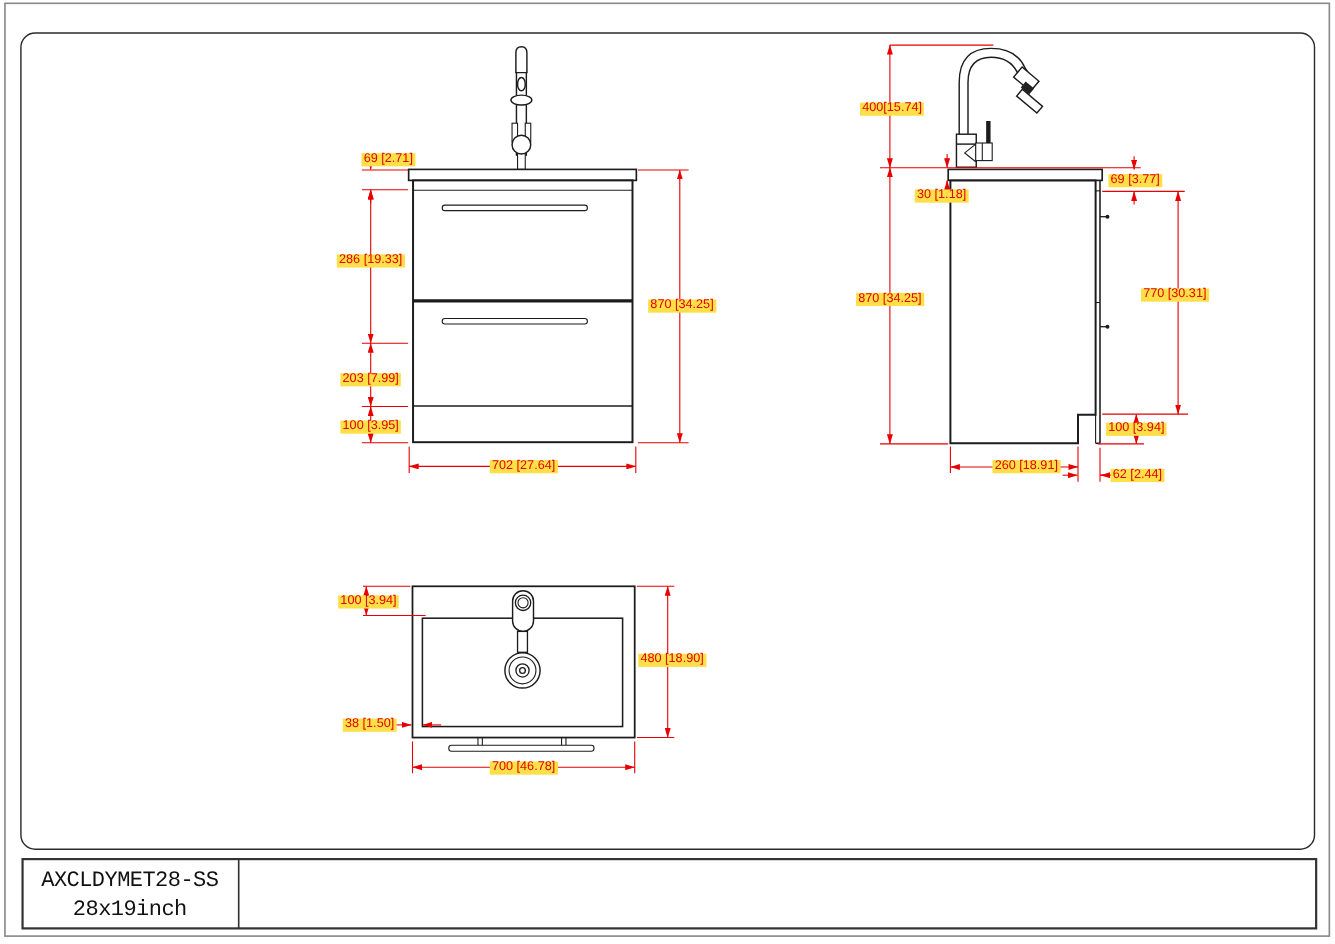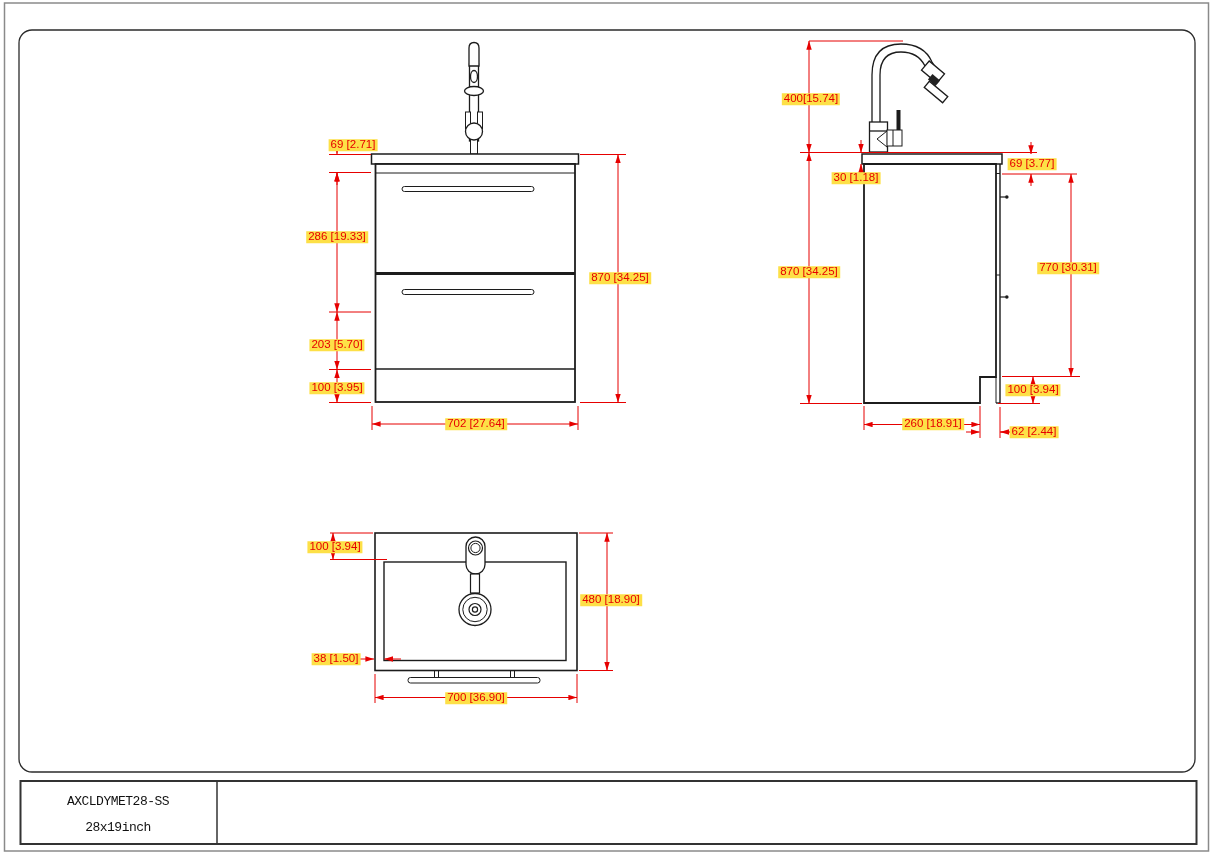--- a/index.html
+++ b/index.html
@@ -3,21 +3,21 @@
 <meta charset="utf-8">
 <style>
   html,body{margin:0;padding:0;background:#fff;}
   #page{position:relative;width:1214px;height:858px;background:#fff;overflow:hidden;
         font-family:"Liberation Sans",sans-serif;}
   #page svg{position:absolute;left:0;top:0;}
   .dim{position:absolute;transform:translate(-50%,-50%);font-size:11.5px;line-height:1;
        color:#e60000;background:#fde047;padding:0 2px;white-space:nowrap;
        font-family:"Liberation Sans",sans-serif;}
   .tb-text{position:absolute;transform:translate(-50%,-50%);color:#111;
-       font-family:"Liberation Mono",monospace;font-size:13px;letter-spacing:-0.5px;
+       font-family:"Liberation Mono",monospace;font-size:20px;letter-spacing:-0.5px;
        white-space:nowrap;}
 </style>
 </head>
 <body>
 
 <div id="page">
 
 <svg width="1214" height="858" viewBox="0 0 1214 858">
   <defs>
     <marker id="arr" viewBox="0 0 10 6" refX="9.6" refY="3" markerWidth="9" markerHeight="5.4" orient="auto-start-reverse" markerUnits="userSpaceOnUse">
@@ -177,35 +177,35 @@
   </g>
 
   <g fill="none" stroke="#333">
     <rect x="20.5" y="781" width="1176" height="63" stroke-width="2"></rect>
     <line x1="217" y1="781" x2="217" y2="844" stroke-width="1.5"></line>
   </g>
 </svg>
 
 <span class="dim" style="left:353px;top:145px">69 [2.71]</span>
 <span class="dim" style="left:337px;top:237px">286 [19.33]</span>
-<span class="dim" style="left:337px;top:345px">203 [5.70]</span>
+<span class="dim" style="left:337px;top:345px">203 [7.99]</span>
 <span class="dim" style="left:337px;top:388px">100 [3.95]</span>
 <span class="dim" style="left:620px;top:278px">870 [34.25]</span>
 <span class="dim" style="left:476px;top:424px">702 [27.64]</span>
 
 <span class="dim" style="left:811px;top:99px">400[15.74]</span>
 <span class="dim" style="left:856px;top:178px">30 [1.18]</span>
 <span class="dim" style="left:1032px;top:164px">69 [3.77]</span>
 <span class="dim" style="left:809px;top:272px">870 [34.25]</span>
 <span class="dim" style="left:1068px;top:268px">770 [30.31]</span>
 <span class="dim" style="left:1033px;top:390px">100 [3.94]</span>
 <span class="dim" style="left:933px;top:424px">260 [18.91]</span>
 <span class="dim" style="left:1034px;top:432px">62 [2.44]</span>
 
 <span class="dim" style="left:335px;top:547px">100 [3.94]</span>
 <span class="dim" style="left:336px;top:659px">38 [1.50]</span>
 <span class="dim" style="left:611px;top:600px">480 [18.90]</span>
-<span class="dim" style="left:476px;top:698px">700 [36.90]</span>
+<span class="dim" style="left:476px;top:698px">700 [46.78]</span>
 
 <span class="tb-text" style="left:118px;top:801px">AXCLDYMET28-SS</span>
 <span class="tb-text" style="left:118px;top:827px">28x19inch</span>
 
 </div>
 
 </body></html>

